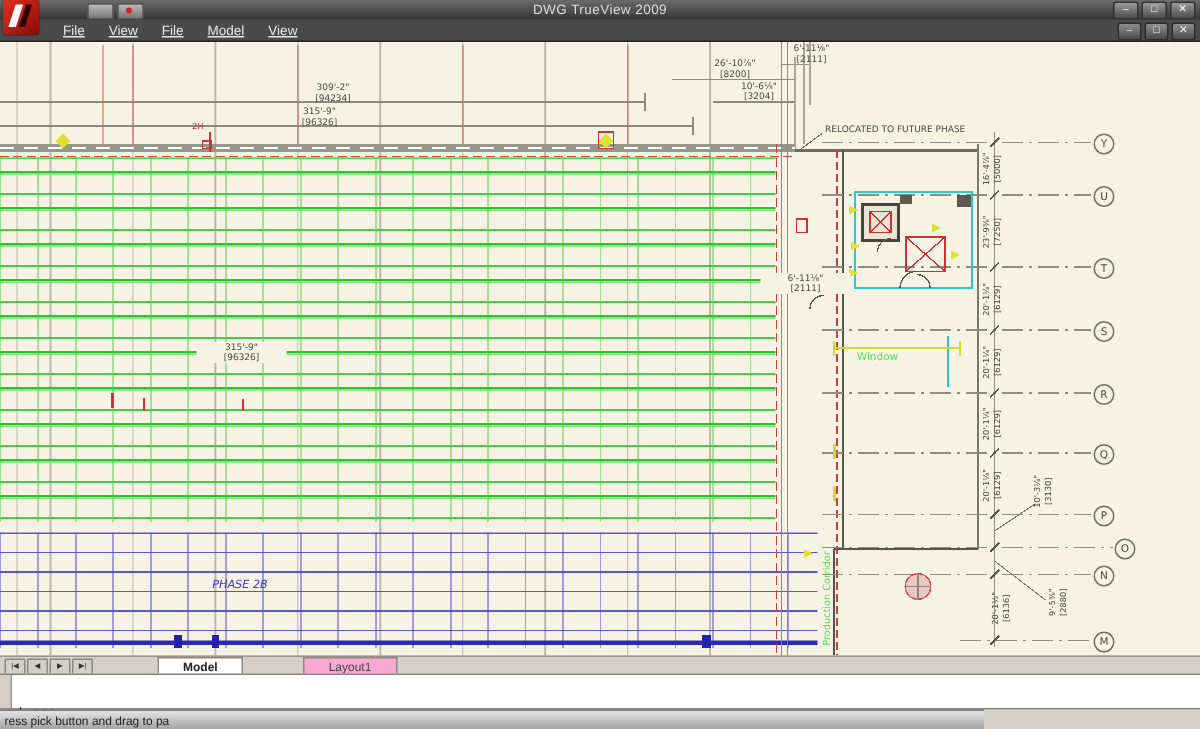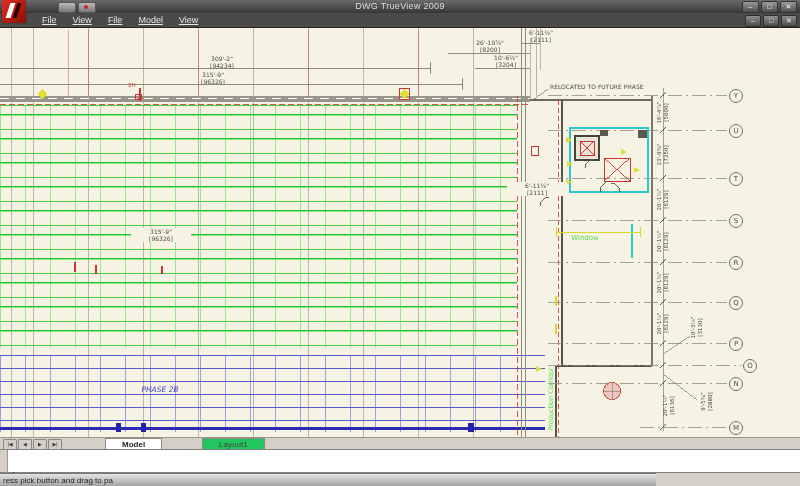--- a/index.html
+++ b/index.html
@@ -44,21 +44,21 @@
   .bluetext{color:#3c3ccc;}
   .redtext{color:#cc3333;}
   .rot{transform:rotate(-90deg);transform-origin:center;}
 
   
   .tabbar{position:absolute;left:0;top:437px;width:800px;height:12px;background:#d4d0c8;border-top:1px solid #9a968a;display:flex;align-items:center;font-size:7px;}
   .tabnav{display:flex;gap:1px;padding:0 3px;}
   .tabnav .nbtn{width:12px;height:9px;background:#d4d0c8;border:1px solid #888;border-radius:1px;font-size:5px;line-height:8px;text-align:center;color:#333;}
   .tab{height:11px;line-height:11px;padding:0 16px;border:1px solid #8a8a80;border-bottom:none;color:#222;font-size:8px;font-family:"Liberation Sans",sans-serif;margin-left:40px;}
   .tab.active{background:#fff;font-weight:bold;}
-  .tab.inactive{background:#22c55e;color:#444;}
+  .tab.inactive{background:#f9a8d4;color:#444;}
 
   
   .cmd{position:absolute;left:0;top:449px;width:800px;height:22px;background:#fff;border-top:1px solid #808080;border-bottom:1px solid #808080;}
   .cmd .grip{position:absolute;left:0;top:0;width:7px;height:22px;background:#d4d0c8;border-right:1px solid #999;}
   .cmd .lines{position:absolute;left:11px;top:1px;font-family:"DejaVu Sans Mono",monospace;font-size:9px;line-height:10px;color:#111;white-space:pre;}
 
   
   .statusbar{position:absolute;left:0;top:473px;width:656px;height:13px;background:linear-gradient(#e4e4e4,#9e9e9e);border-top:1px solid #777;}
   .statusbar .msg{position:absolute;left:3px;top:2px;font-size:8px;color:#222;font-family:"Liberation Sans",sans-serif;}
 </style>

